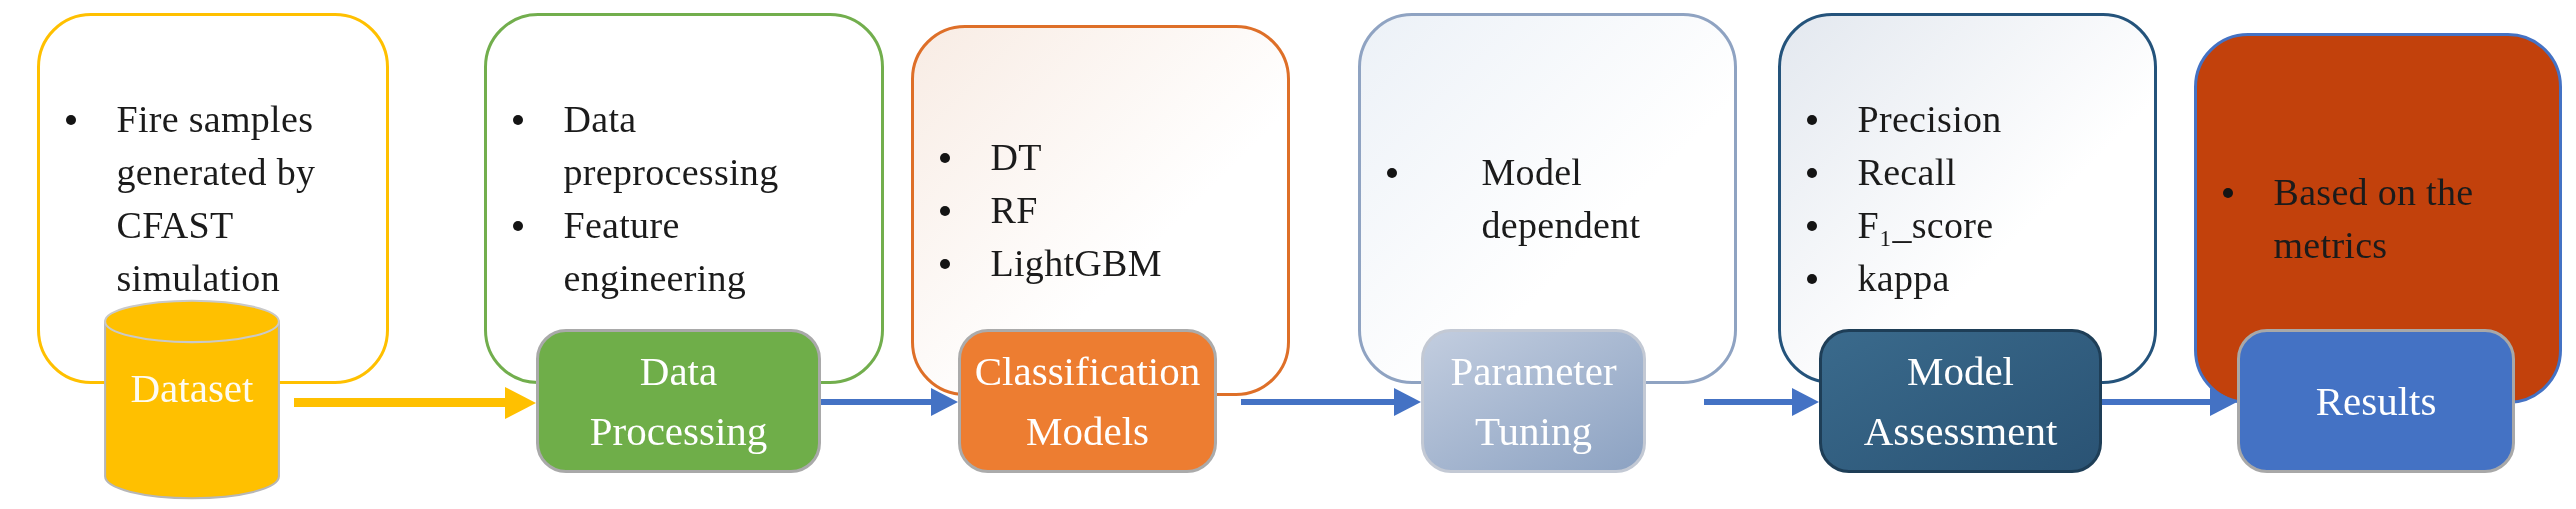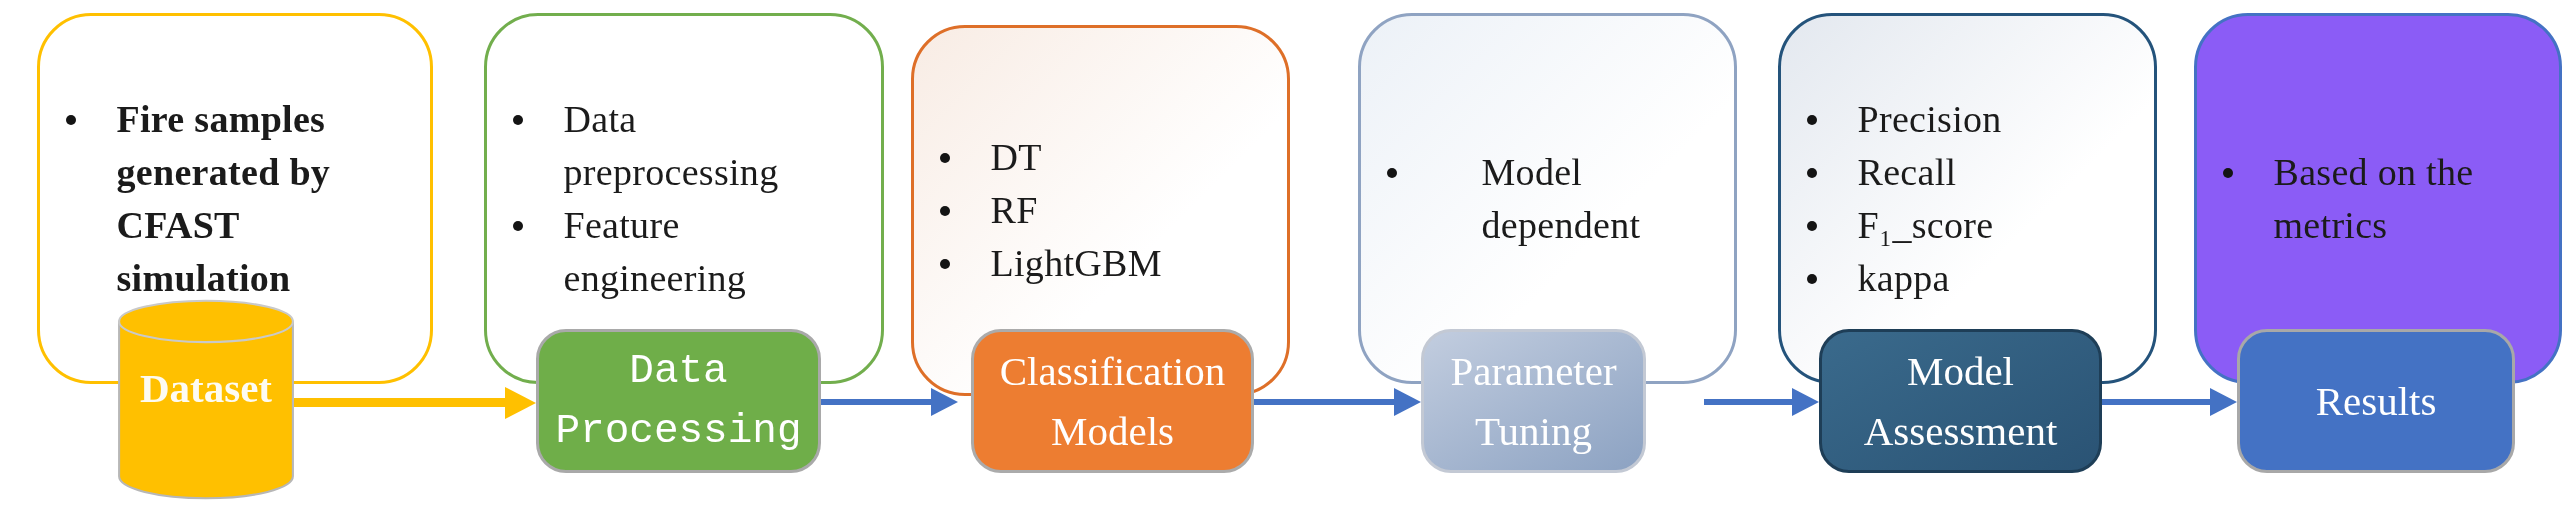--- a/index.html
+++ b/index.html
@@ -4,21 +4,21 @@
 <style>
   html,body{margin:0;padding:0;background:#ffffff;}
   .canvas{
     position:relative;
     width:2576px;height:509px;
     background:#ffffff;
     font-family:"Liberation Serif","DejaVu Serif",serif;
     overflow:hidden;
   }
   .stage{position:absolute;top:0;height:509px;}
-  .s0{left:37px;width:396px;font-weight:bold;}
+  .s0{left:37px;width:352px;}
   .s1{left:484px;width:400px;}
   .s2{left:911px;width:379px;}
   .s3{left:1358px;width:379px;}
   .s4{left:1778px;width:379px;}
   .s5{left:2194px;width:368px;}
 
   
   .callout{
     position:absolute;left:0;right:0;top:13px;height:371px;
     border:3px solid #999;border-radius:54px;
@@ -51,27 +51,27 @@
   .node{
     position:absolute;top:329px;height:144px;
     border:3px solid #A8A8A8;border-radius:30px;
     box-sizing:border-box;
     display:flex;align-items:center;justify-content:center;text-align:center;
     color:#ffffff;font-size:41px;line-height:60px;
     z-index:3;
     padding:0 12px;
   }
   .s1 .node{left:52px;width:285px;}
-  .s2 .node{left:60px;width:283px;}
+  .s2 .node{left:47px;width:259px;}
   .s3 .node{left:63px;width:225px;text-align:center;}
   .s4 .node{left:41px;width:283px;}
   .s5 .node{left:43px;width:278px;}
 
   
-  .cyl-wrap{position:absolute;left:80px;top:299px;width:178px;height:201px;z-index:3;}
+  .cyl-wrap{position:absolute;left:66px;top:299px;width:178px;height:201px;z-index:3;}
   .cyl-label{
     position:absolute;left:0;top:0;width:100%;height:100%;
     display:flex;align-items:center;justify-content:center;
     padding-bottom:24px;box-sizing:border-box;
     color:#FDFBF2;font-size:41px;
   }
 
   
   .arrow{position:absolute;z-index:2;display:flex;align-items:center;}
   .arrow .shaft{flex:1 1 auto;}
@@ -113,21 +113,21 @@
     <div class="callout" style="border-color: rgb(114, 174, 77); background: rgb(255, 255, 255);">
       <div class="note">
         <span class="dot"></span>
         <span class="note-text">Data preprocessing</span>
       </div>
       <div class="note">
         <span class="dot"></span>
         <span class="note-text">Feature engineering</span>
       </div>
     </div>
-    <div class="node" style="background: rgb(111, 174, 73); border-color: rgb(169, 169, 169); font-family: Liberation Mono, monospace;">Data Processing</div>
+    <div class="node" style="background: rgb(111, 174, 73); border-color: rgb(169, 169, 169);">Data Processing</div>
   </div>
 
   <div class="stage s2">
     <div class="callout" style="border-color: rgb(222, 111, 40); background: linear-gradient(135deg, rgb(248, 236, 228) 0%, rgb(255, 255, 255) 62%); margin-top: 12px;">
       <div class="note">
         <span class="dot"></span>
         <span class="note-text">DT</span>
       </div>
       <div class="note">
         <span class="dot"></span>
@@ -167,21 +167,21 @@
       </div>
       <div class="note">
         <span class="dot"></span>
         <span class="note-text">kappa</span>
       </div>
     </div>
     <div class="node" style="background: linear-gradient(150deg, rgb(58, 106, 140) 0%, rgb(42, 83, 116) 100%); border-color: rgb(30, 62, 87);">Model Assessment</div>
   </div>
 
   <div class="stage s5">
-    <div class="callout" style="border-color: rgb(68, 114, 196); background: #8b5cf6;">
+    <div class="callout" style="border-color: rgb(68, 114, 196); background: #c2410c; margin-top: 20px;">
       <div class="note">
         <span class="dot"></span>
         <span class="note-text">Based on the metrics</span>
       </div>
     </div>
     <div class="node" style="background: rgb(68, 114, 196); border-color: rgb(168, 168, 168);">Results</div>
   </div>
 
   <div class="arrow a0">
     <div class="shaft" style="background: rgb(255, 192, 0);"></div>

